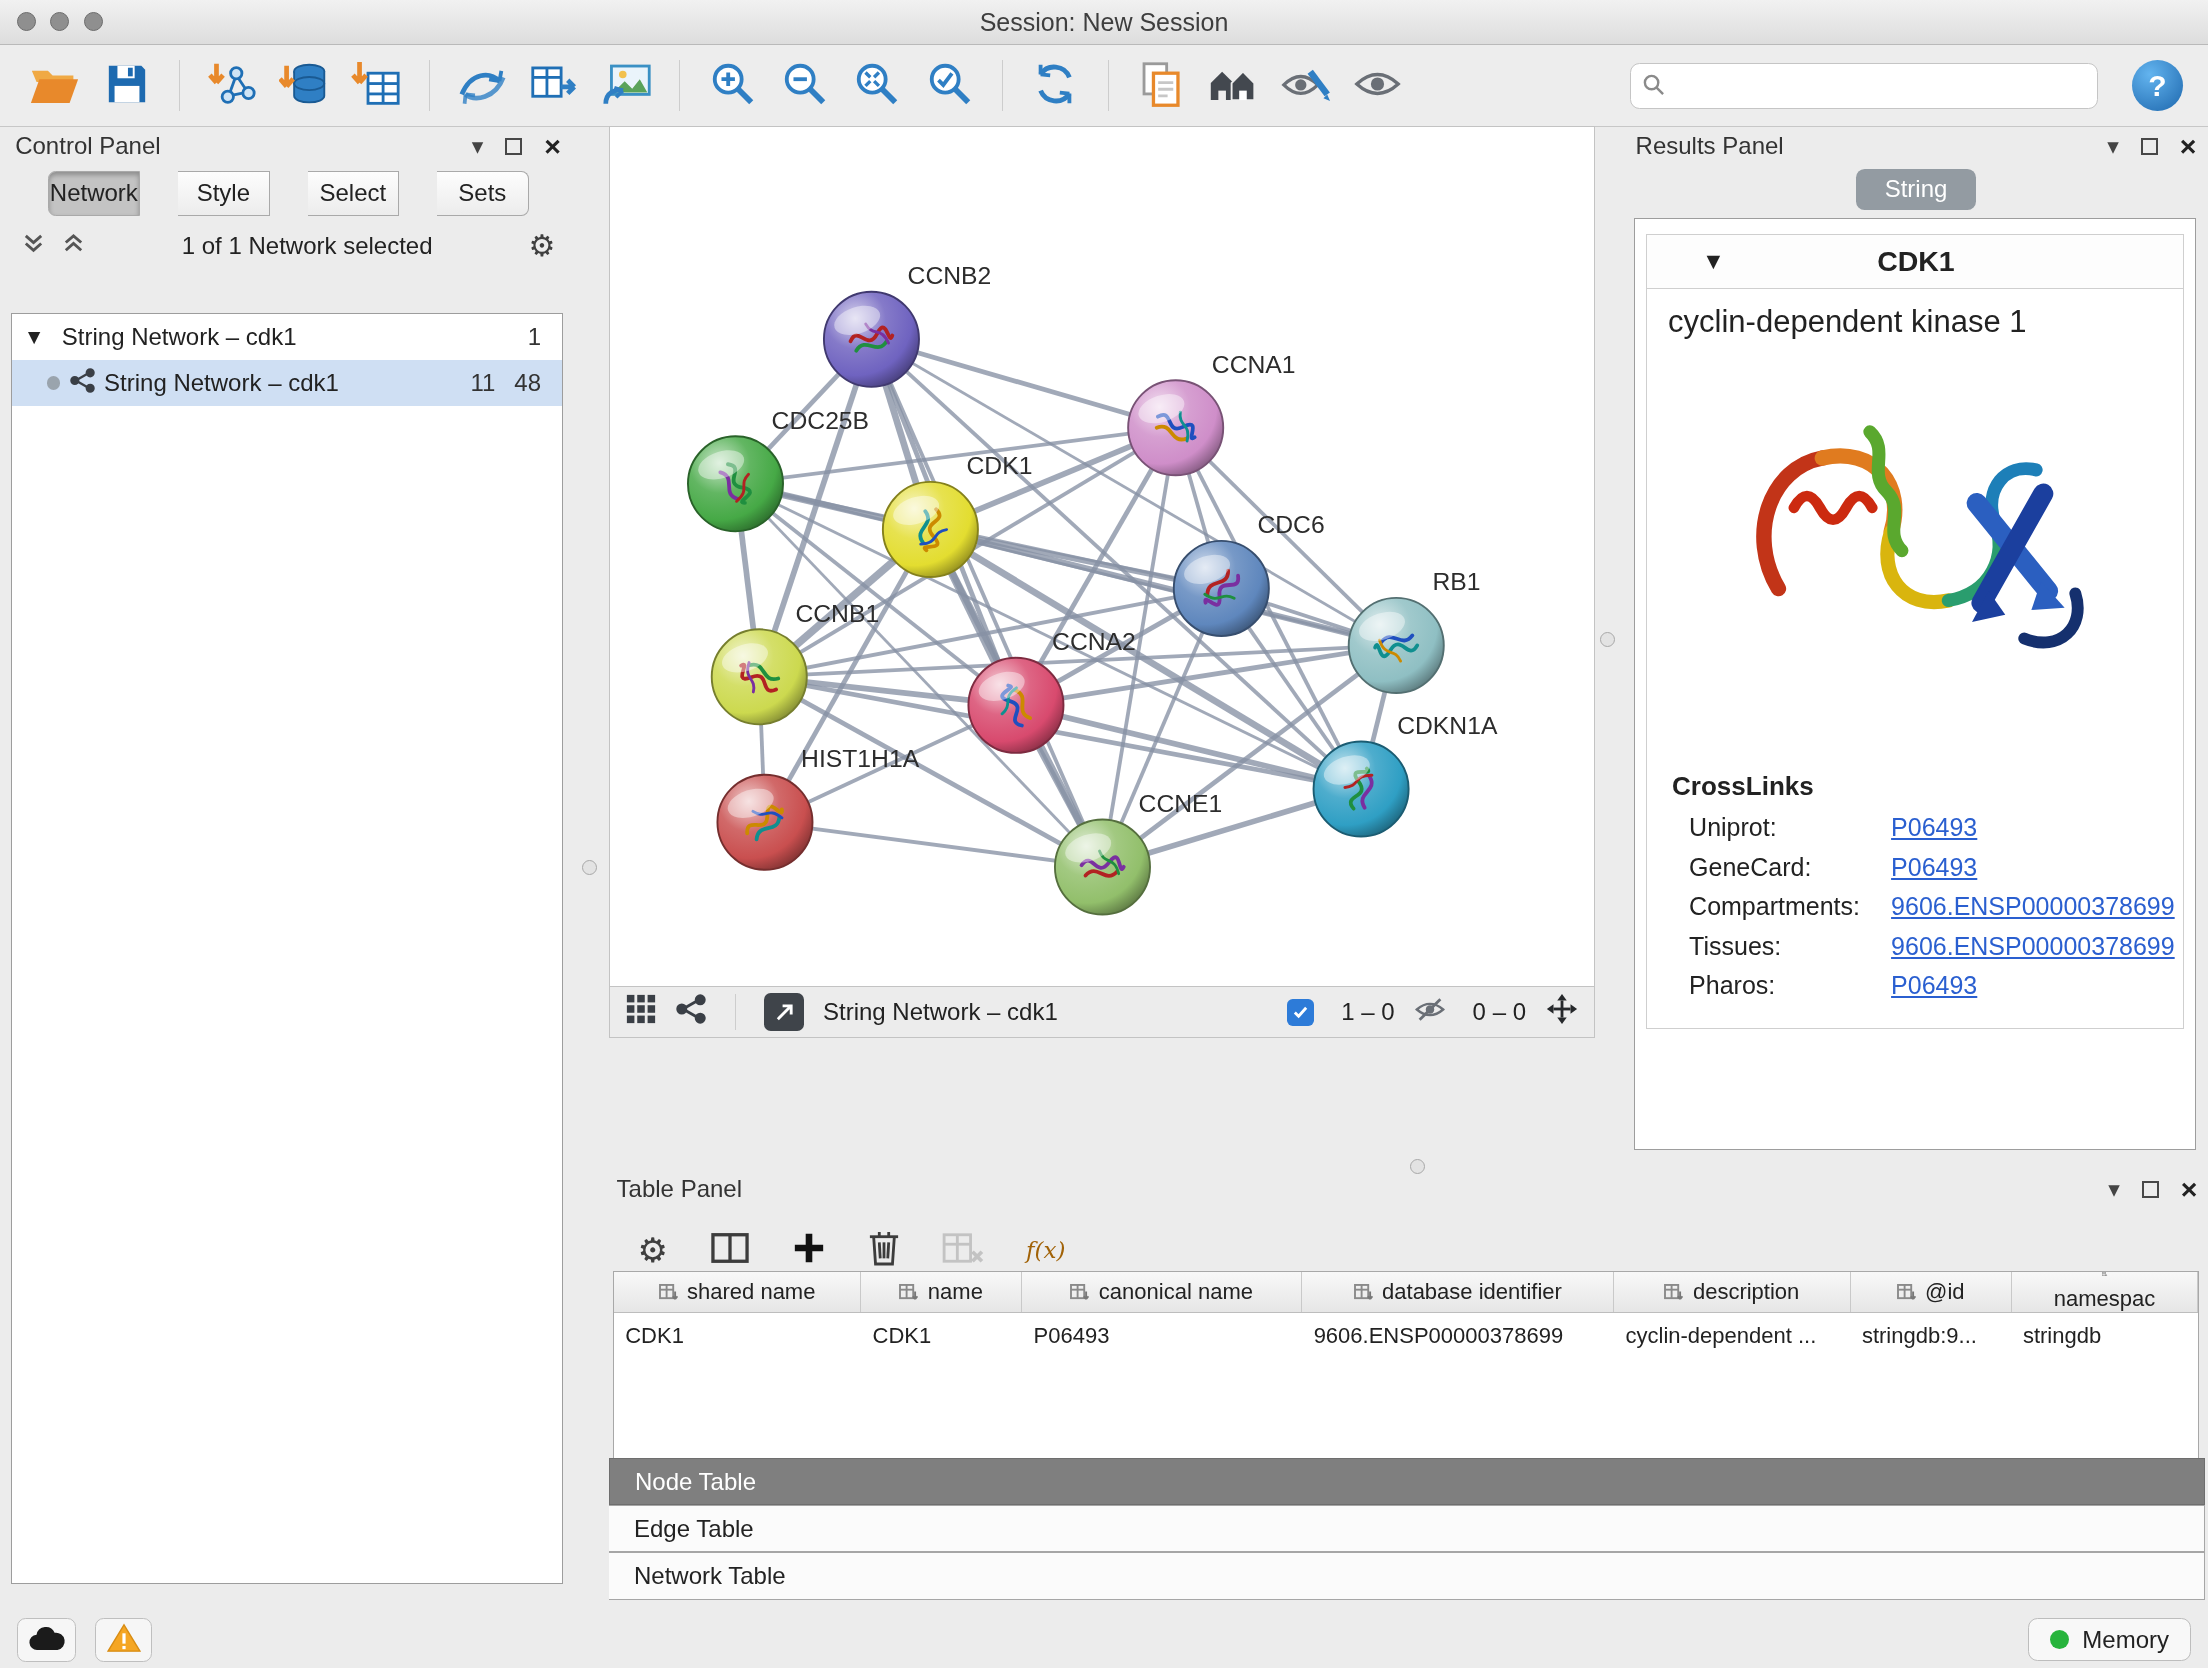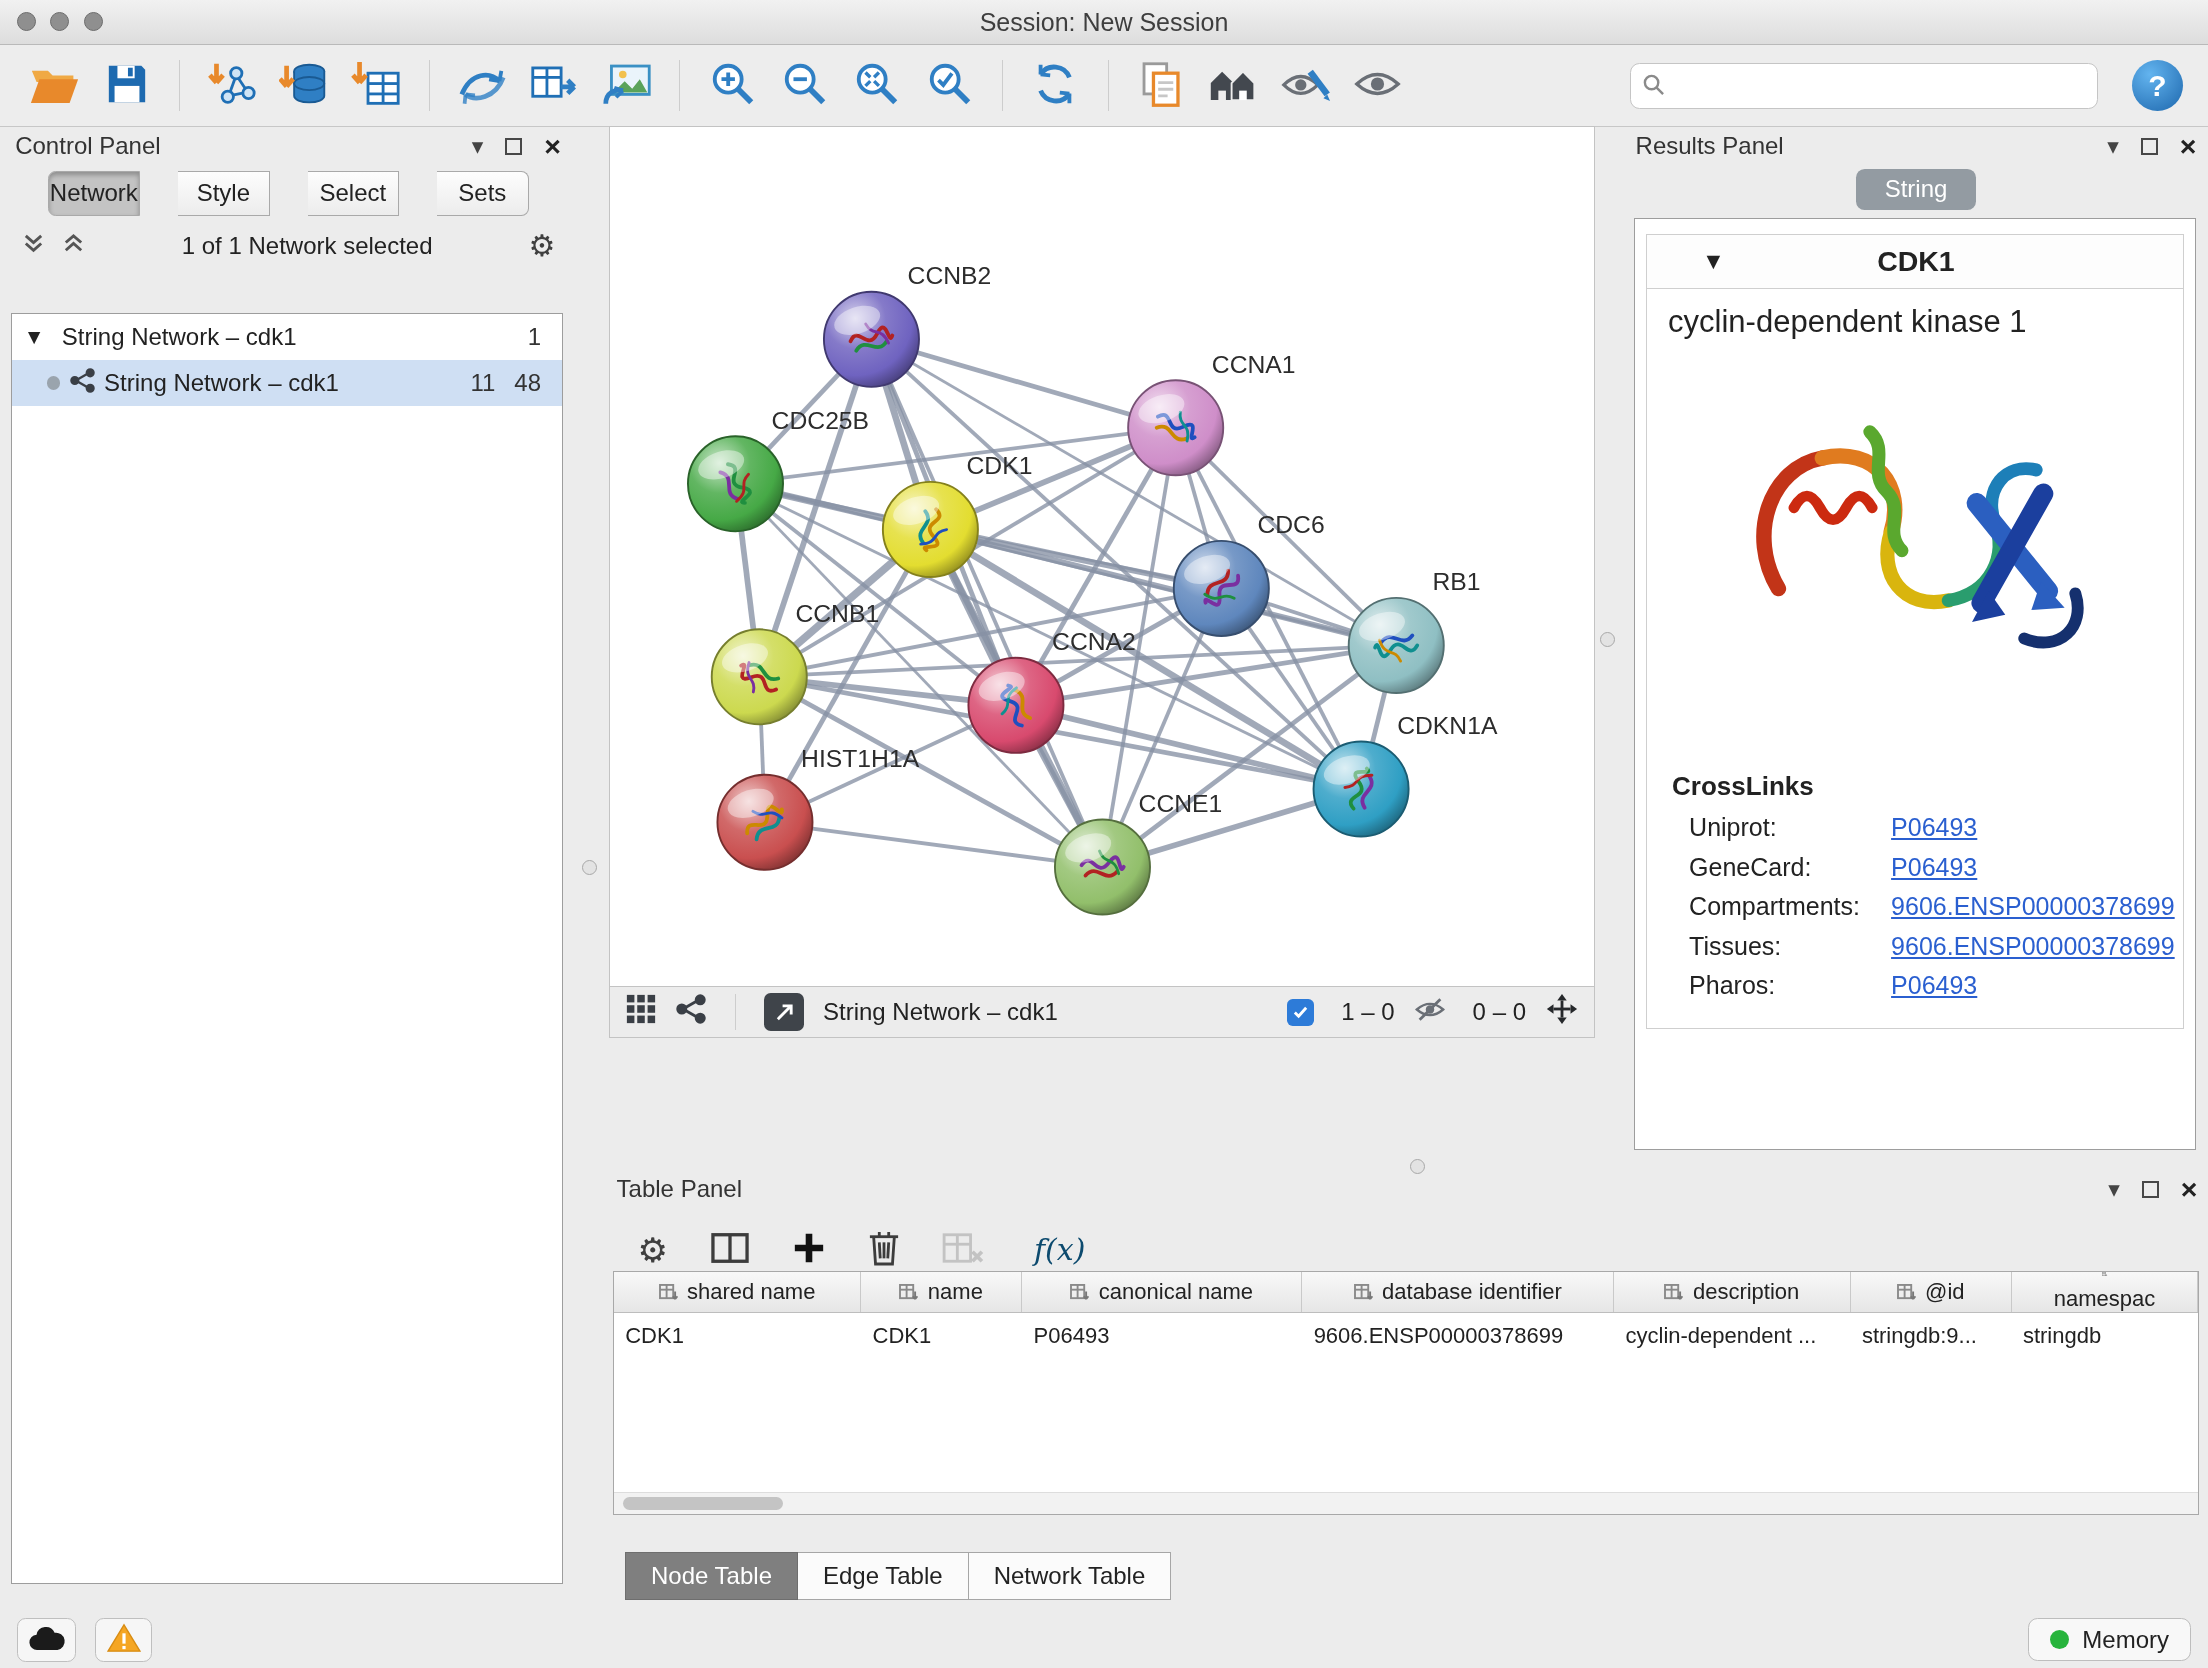--- a/index.html
+++ b/index.html
@@ -76,29 +76,29 @@
   .protwrap{display:flex;justify-content:center;padding:17px 0 9.5px 0;}
   .xlinks{padding:3.8px 0 17px 25px;font-size:25px;}
   .xlinks .xtitle{font-weight:bold;font-size:26px;margin:15px 0 11.4px 0;}
   .clrow{display:flex;margin:10.5px 0 10.5px 17px;}
   .cllab{width:202px;flex:none;}
   .cllink{color:#2a5fd0;text-decoration:underline;}
 
   
   .tablep{position:absolute;left:609px;top:1170px;width:1596px;height:441px;}
   .ttools{display:flex;align-items:center;gap:42px;margin:17px 0 0 28.5px;height:49px;}
-  .fx{font-family:"DejaVu Serif",serif;font-style:italic;font-size:30px;color:#0c4a6e;margin-left:8px;}
+  .fx{font-family:"DejaVu Serif",serif;font-style:italic;font-size:23px;color:#a16207;}
   .tbox{position:absolute;left:3.8px;right:5.7px;top:101px;height:242px;border:1px solid #a8a8a8;background:#fff;overflow:hidden;}
   .thead{display:flex;height:40px;background:linear-gradient(#f8f8f8,#e6e6e6);border-bottom:1px solid #bdbdbd;font-size:22px;}
   .th{display:flex;align-items:center;justify-content:center;gap:9.5px;border-right:1px solid #c9c9c9;box-sizing:border-box;overflow:hidden;white-space:nowrap;}
   .trowd{display:flex;height:44px;font-size:22px;}
   .td{padding:9.5px 11.4px;box-sizing:border-box;white-space:nowrap;overflow:hidden;}
   .hsbtrack{position:absolute;left:0;right:0;bottom:0;height:21px;background:#f2f2f2;border-top:1px solid #ddd;}
   .hsb{position:absolute;left:9.5px;bottom:3.8px;height:13.3px;width:160px;background:#c4c4c4;border-radius:6.7px;}
-  .btabs{position:absolute;left:16px;right:0;bottom:11.4px;display:flex;justify-content:flex-start;}
+  .btabs{position:absolute;left:0;right:0;bottom:11.4px;display:flex;justify-content:flex-start;flex-direction:column;}
   .btab{font-size:24px;padding:8.6px 25px;border:1px solid #a6a6a6;background:#fbfbfb;border-left-width:0;}
   .btab:first-child{border-left-width:1px;}
   .btab.active{background:#7f7f7f;color:#fff;border-color:#6e6e6e;}
 
   
   .status{position:absolute;left:0;right:0;bottom:0;height:57px;display:flex;align-items:center;padding:0 17px;gap:19px;box-sizing:border-box;}
   .sbtn{height:44px;min-width:57px;border:1.9px solid #bfbfbf;border-radius:8.6px;background:#f6f6f6;
     display:flex;align-items:center;justify-content:center;padding:0 9.5px;box-sizing:border-box;}
   .membtn{margin-left:auto;display:flex;align-items:center;gap:13.3px;border:1.9px solid #bdbdbd;border-radius:9.5px;
     background:#f8f8f8;padding:6.7px 21px;font-size:24px;}

